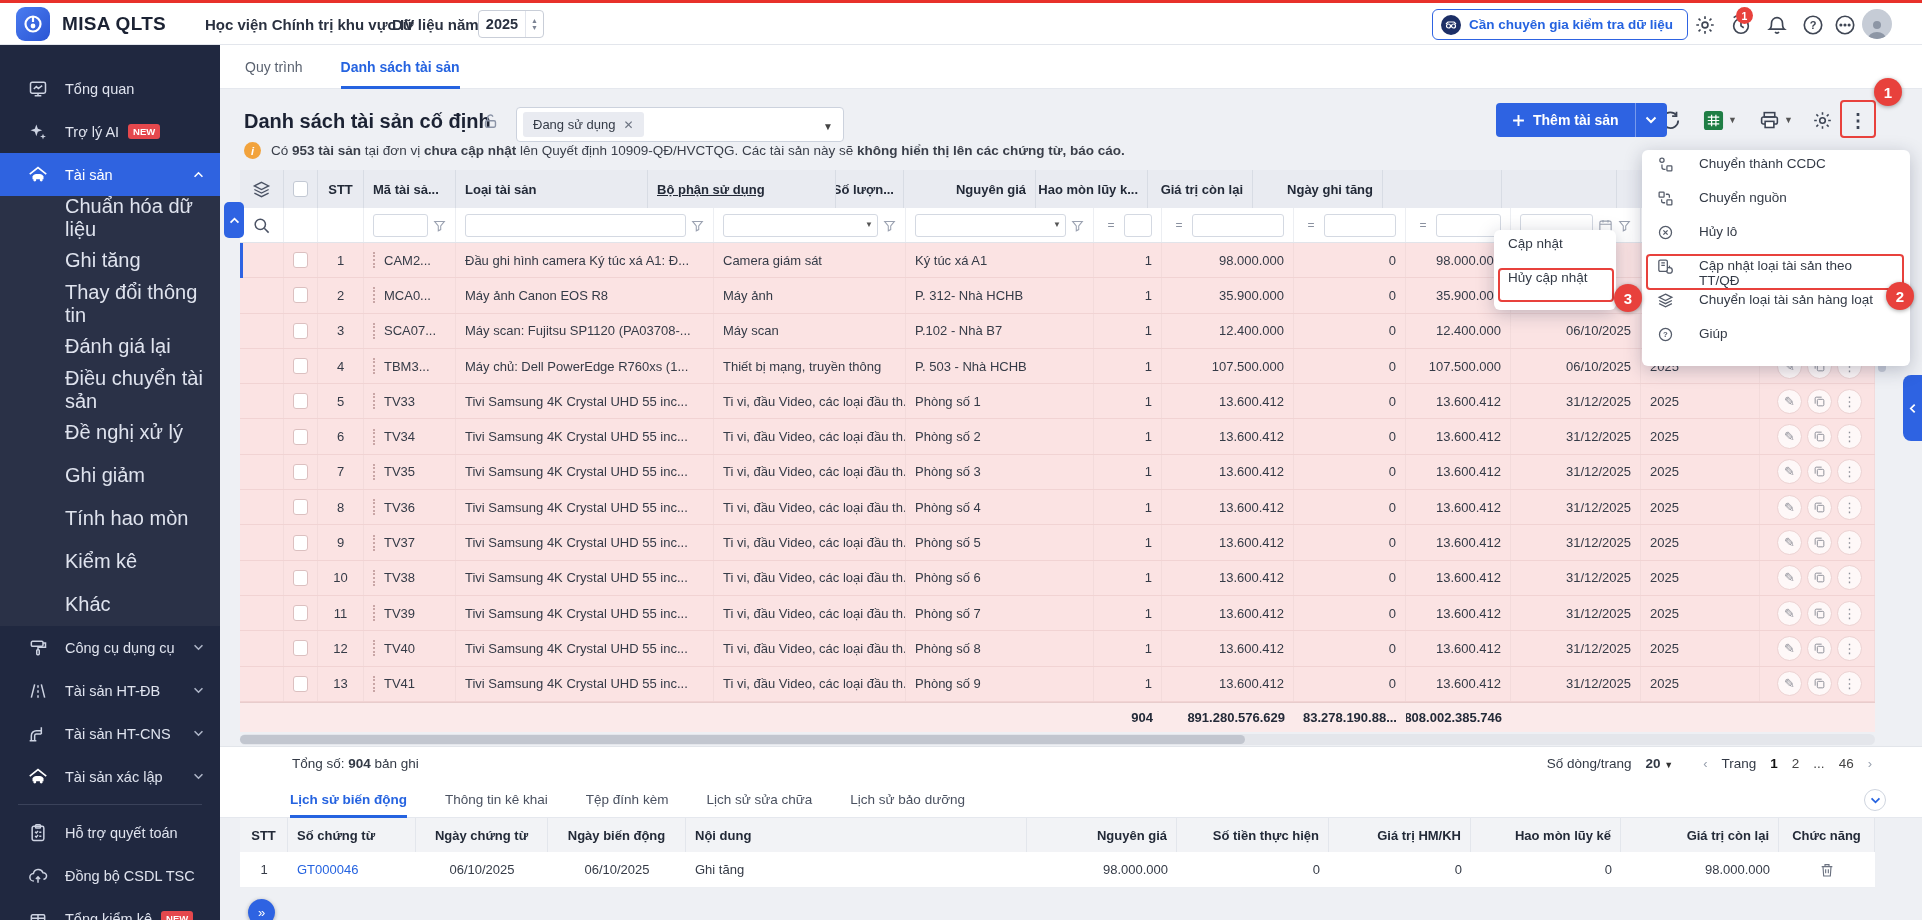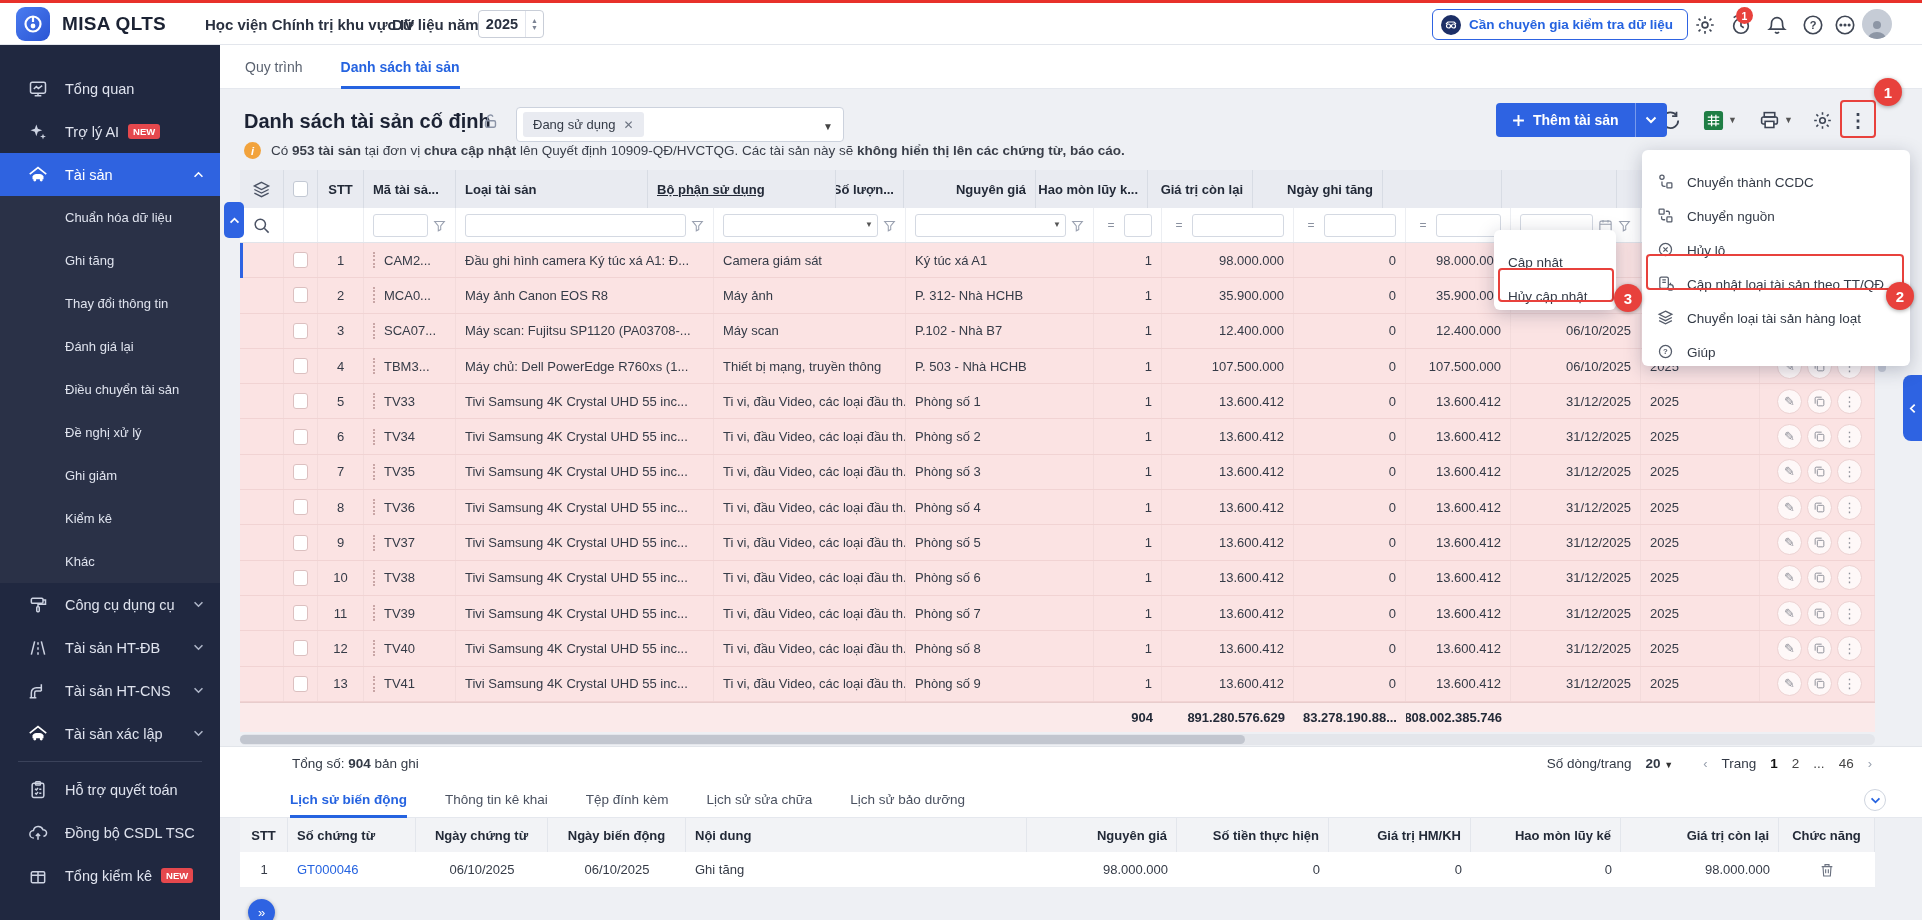--- a/index.html
+++ b/index.html
@@ -24,21 +24,21 @@
   .avatar { position:absolute; left:1862px; top:6px; width:30px; height:30px; border-radius:50%; background:#c6ccd6; overflow:hidden; display:flex; align-items:flex-end; justify-content:center;}
 
   
   .sidebar { position:absolute; left:0; top:45px; width:220px; height:875px; background:#202840; overflow:hidden; z-index:3;}
   .snav { padding-top:22px; }
   .sitem { height:43px; display:flex; align-items:center; padding-left:26px; color:#dfe3ee; font-size:14.5px; position:relative; cursor:pointer;}
   .sitem .sic { width:24px; height:24px; margin-right:15px; display:flex; align-items:center; justify-content:center; color:#cdd3e2;}
   .sitem.active { background:#2f63e0; color:#fff;}
   .sitem .chev { position:absolute; right:16px; color:#aeb6c8;}
   .subwrap { background:#2a3147; }
-  .ssub { height:43px; display:flex; align-items:center; padding-left:65px; color:#dfe3ee; font-size:13px; cursor:pointer;}
+  .ssub { height:43px; display:flex; align-items:center; padding-left:65px; color:#dfe3ee; font-size:20px; cursor:pointer;}
   .newbadge { background:#e5484d; color:#fff; font-size:9.5px; font-weight:700; padding:2px 5px; border-radius:3px; margin-left:9px;}
   .sdivider { height:1px; background:#3a425a; margin:6px 18px;}
 
   
   .tabsrow { position:absolute; left:220px; top:45px; width:1702px; height:44px; background:#fff; border-bottom:1px solid #e5e8ee; display:flex; align-items:center; padding-left:25px; gap:38px; z-index:2;}
   .mtab { font-size:14px; color:#5a6270; height:44px; display:flex; align-items:center; cursor:pointer; position:relative;}
   .mtab.active { color:#2563e0; font-weight:700;}
   .mtab.active:after { content:""; position:absolute; left:0; right:0; bottom:0; height:3px; background:#2563e0;}
   .pagetitle { position:absolute; left:244px; top:110px; font-size:20px; font-weight:800; color:#1b2233;}
   .lockic { position:absolute; left:482px; top:113px; color:#8a93a6;}
@@ -94,21 +94,21 @@
   .collapsebtn { position:absolute; right:36px; top:7px; width:22px; height:22px; border-radius:50%; border:1px solid #cfd5df; color:#2563e0; display:flex; align-items:center; justify-content:center; background:#fff;}
   .btwrap { position:absolute; left:240px; top:818px; width:1635px; background:#fff; z-index:1;}
   .bthead { background:#f2f3f6; height:34px;}
   .bthead .c { font-weight:700; color:#232a38; border-right:1px solid #e3e6ec;}
   .btrow { background:#fff; height:36px; border-bottom:1px solid #edeff3;}
   .btrow .c { color:#353b47;}
   .linkblue { color:#2563e0; }
 
   
   .menu { position:absolute; background:#fff; border-radius:6px; box-shadow:0 4px 18px rgba(30,40,70,.25); z-index:50; padding:6px 0;}
-  .mitem { height:34px; display:flex; align-items:flex-end; padding:0 14px; font-size:13.5px; color:#333a46; gap:13px; cursor:pointer;}
+  .mitem { height:34px; display:flex; align-items:flex-start; padding:0 14px; font-size:13.5px; color:#333a46; gap:25px; cursor:pointer;}
   .mitem .mic { width:18px; display:flex; justify-content:center; color:#555c6a;}
   .redbox { position:absolute; border:2.5px solid #e8413c; border-radius:4px; z-index:60; pointer-events:none;}
   .annot { width:28px; height:28px; font-size:15px; box-shadow:0 1px 4px rgba(0,0,0,.35); z-index:70;}
   .bluetab-left { position:absolute; left:224px; top:202px; width:20px; height:36px; background:#2e63e2; border-radius:5px; color:#fff; display:flex; align-items:center; justify-content:center; z-index:30;}
   .bluetab-right { position:absolute; left:1903px; top:375px; width:19px; height:66px; background:#2e63e2; border-radius:8px 0 0 8px; color:#fff; display:flex; align-items:center; justify-content:center; z-index:30;}
   .bluecircle { position:absolute; left:248px; top:899px; width:27px; height:27px; border-radius:50%; background:#2e63e2; color:#fff; display:flex; align-items:center; justify-content:center; font-size:13px; z-index:30; box-shadow:0 1px 4px rgba(0,0,0,.3);}
   svg { display:block; }
 </style>
 </head>
 <body>
@@ -235,20 +235,23 @@
           <span>Đánh giá lại</span>
         </div>
         <div class="ssub">
           <span>Điều chuyển tài sản</span>
         </div>
         <div class="ssub">
           <span>Đề nghị xử lý</span>
         </div>
         <div class="ssub">
           <span>Ghi giảm</span>
+        </div>
+        <div class="ssub">
+          <span>Tính hao mòn</span>
         </div>
         <div class="ssub">
           <span>Kiểm kê</span>
         </div>
         <div class="ssub">
           <span>Khác</span>
         </div>
       </div>
       <div class="sitem">
         <span class="sic">

